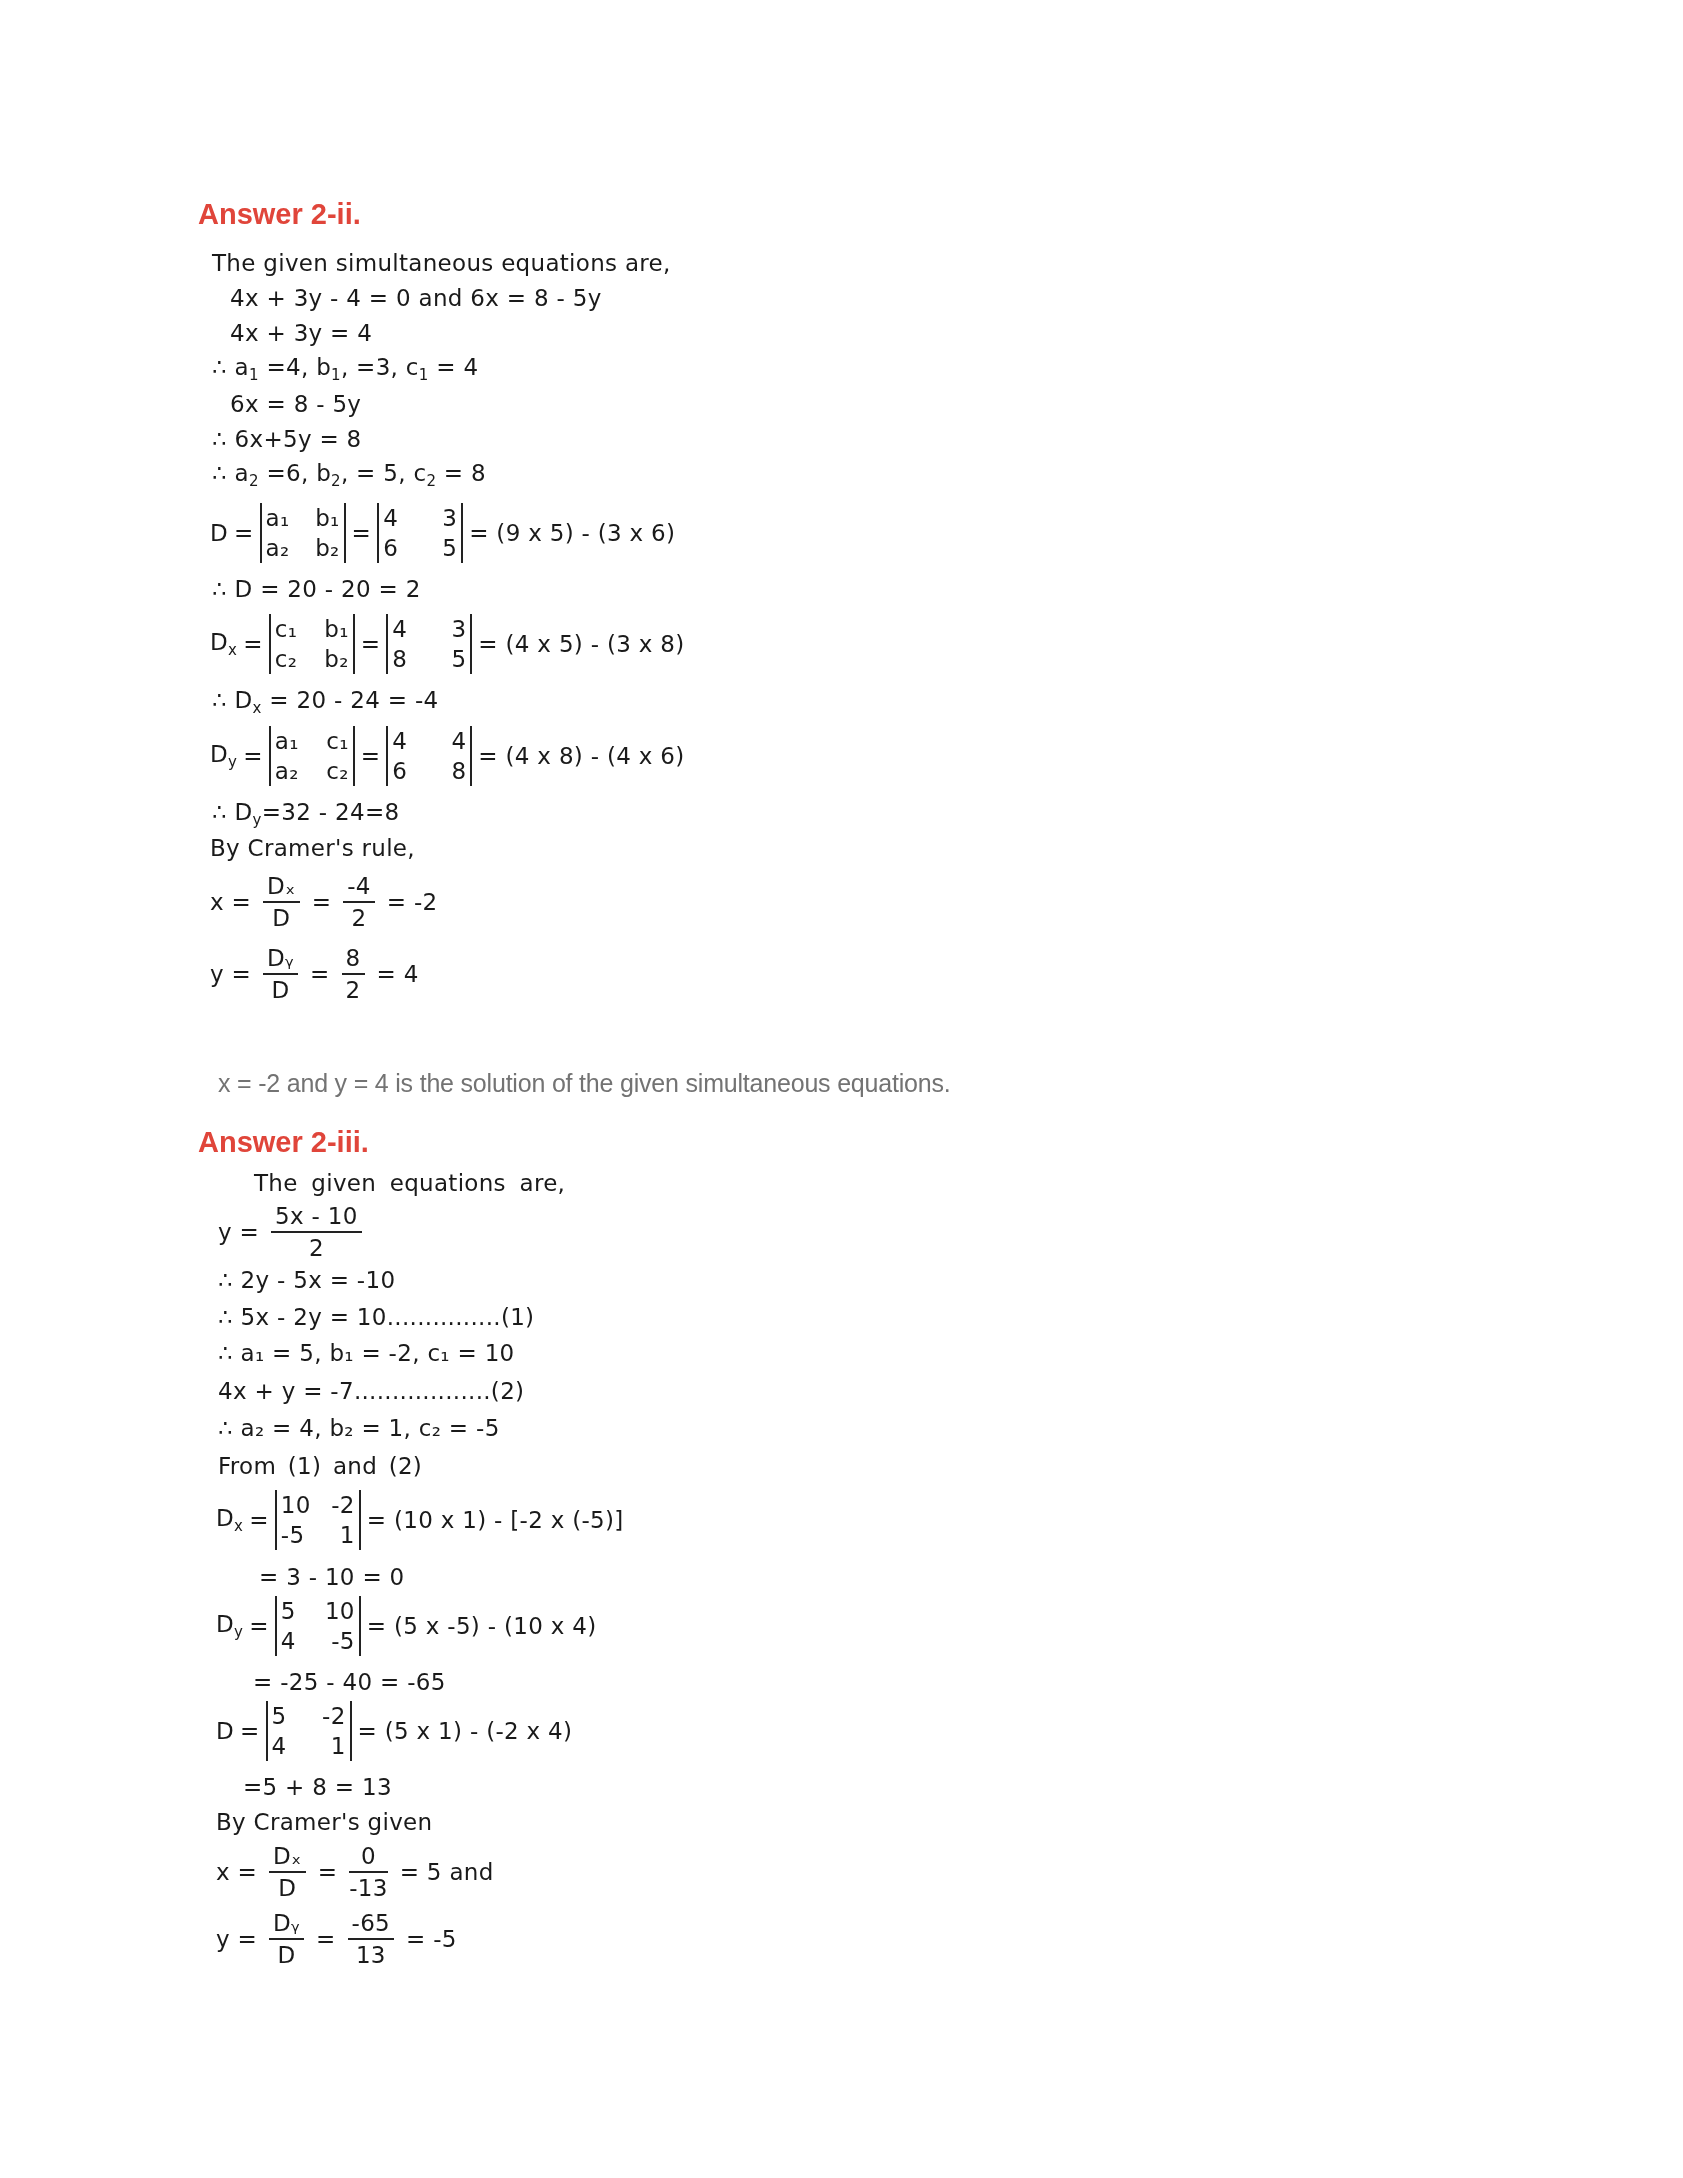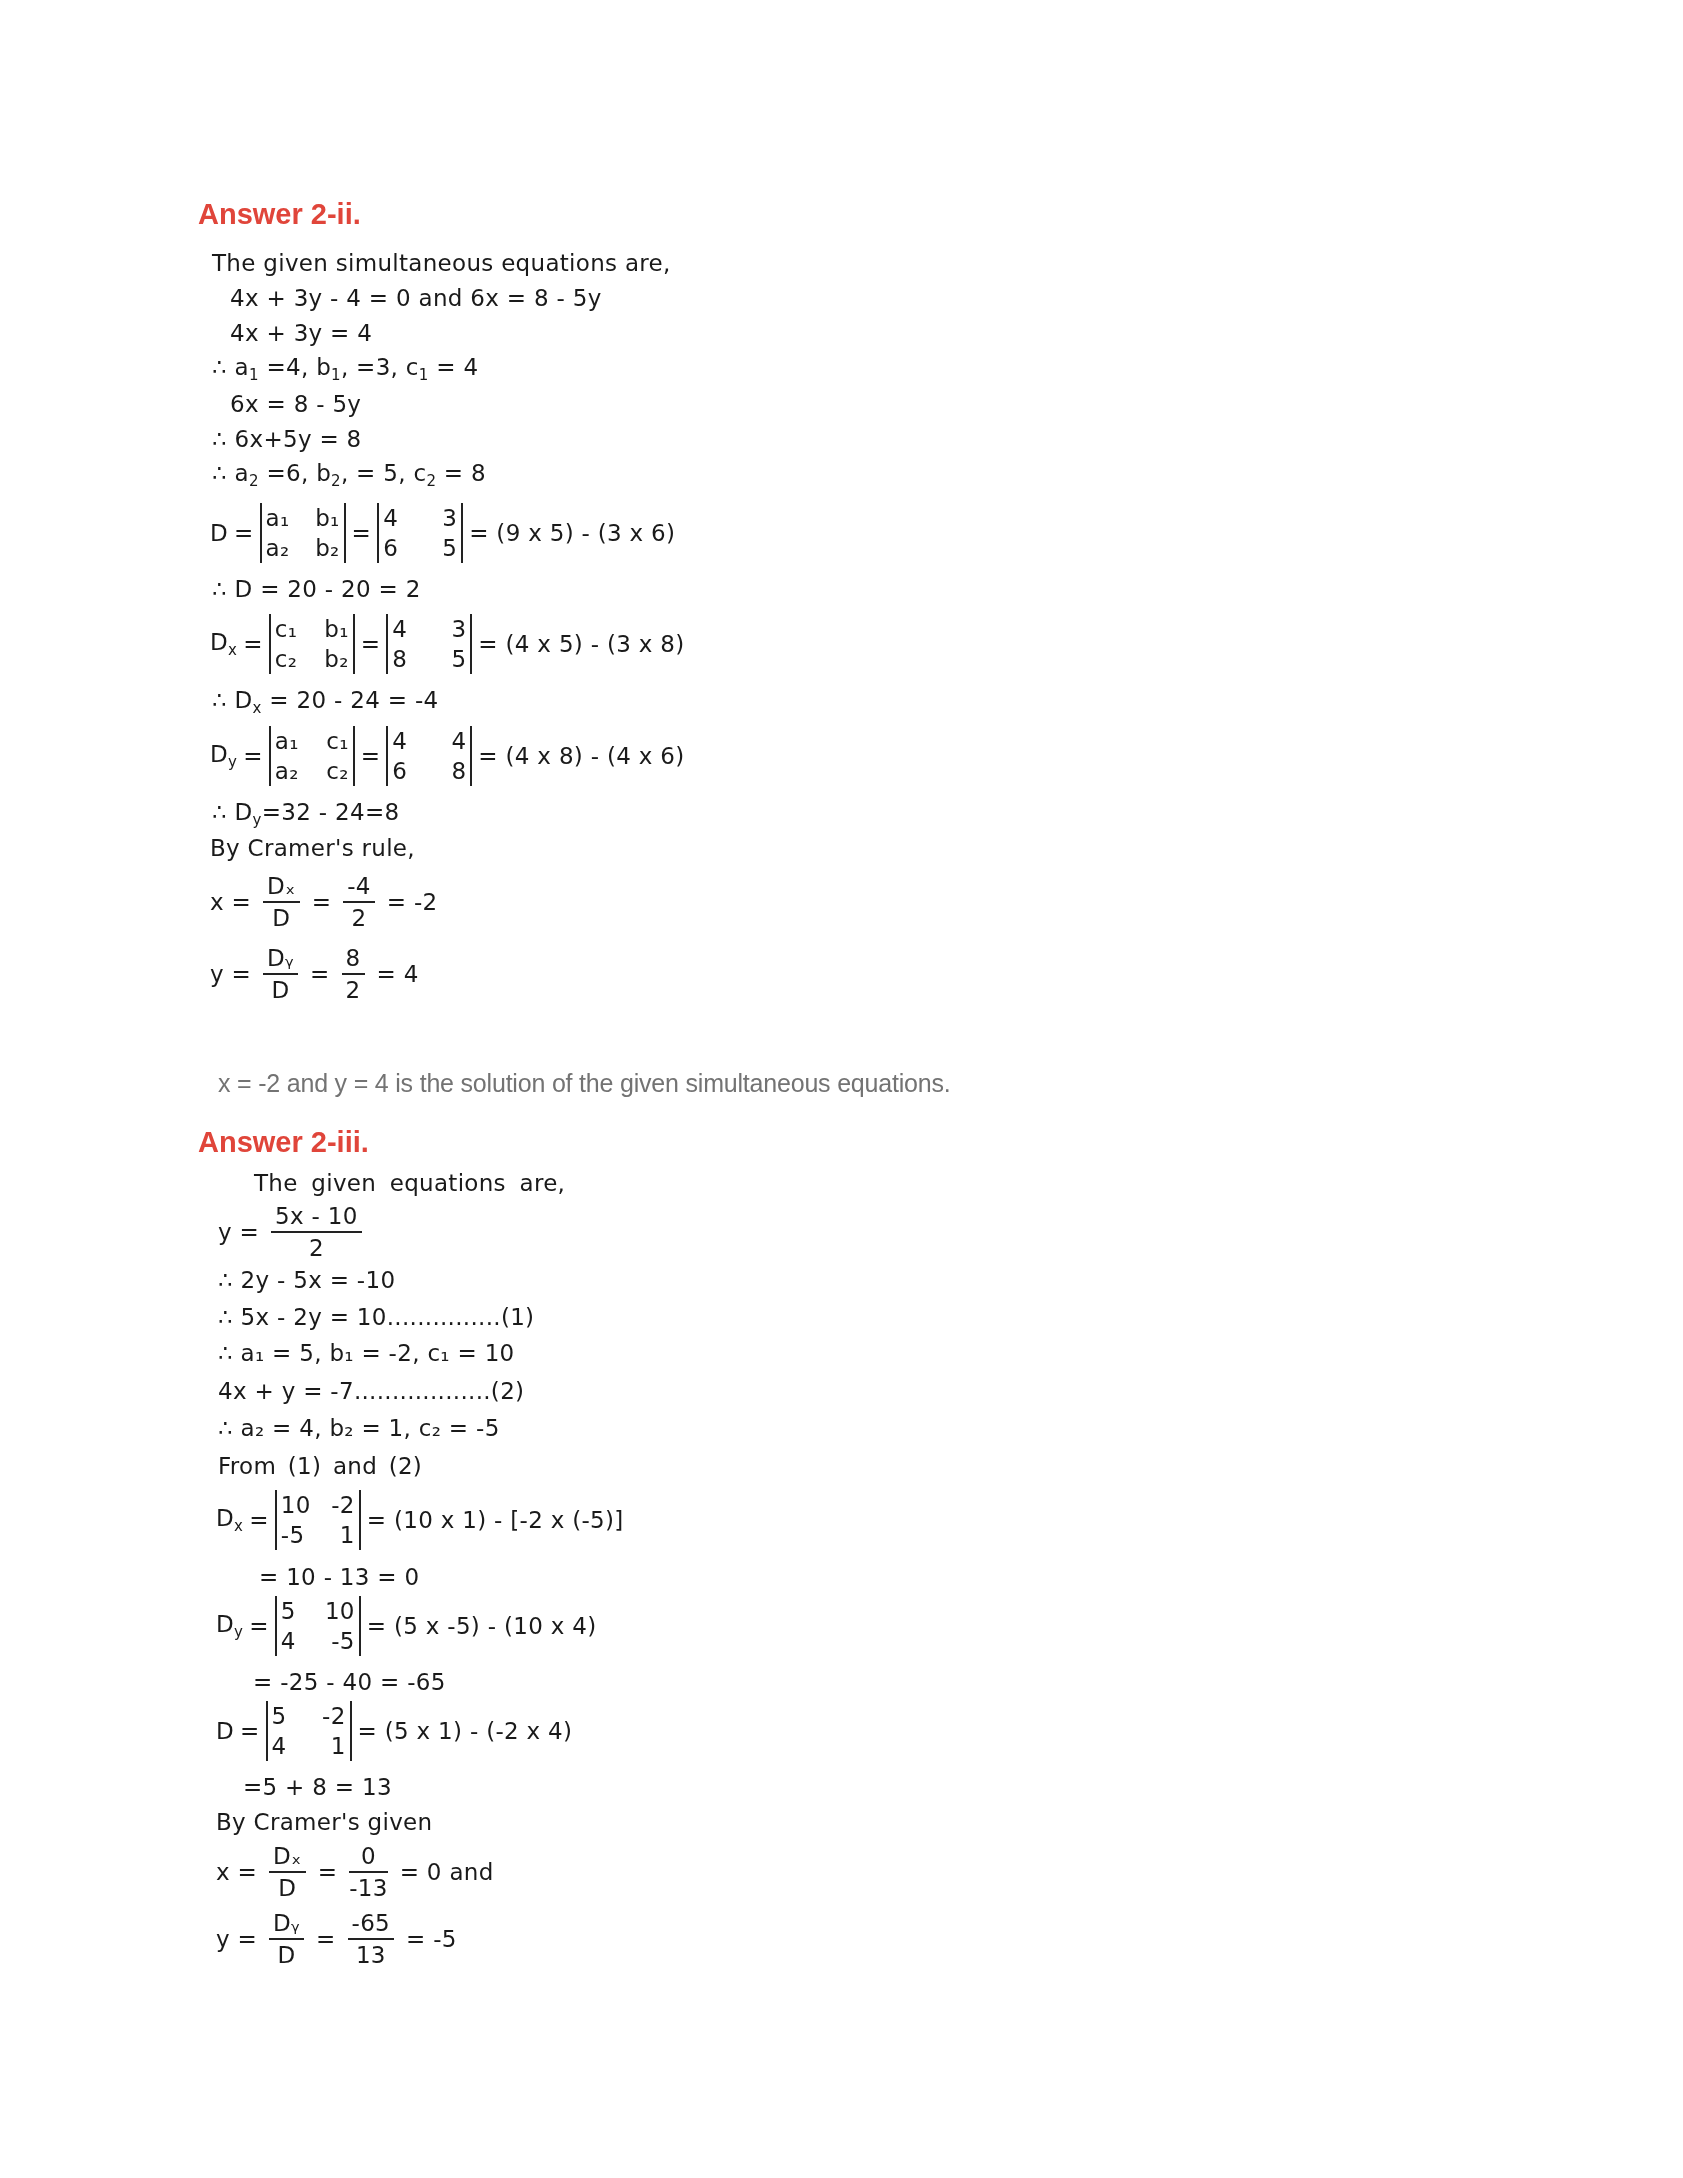--- a/index.html
+++ b/index.html
@@ -145,21 +145,21 @@
 
 <div class="abs t eqline" style="left:216px; top:1490px;">
   <span><span>D</span><sub>x</sub></span>
     <span>=</span>
   <span class="det">
     <span class="row"><span class="c">10</span><span class="c">-2</span></span>
     <span class="row"><span class="c">-5</span><span class="c">1</span></span>
   </span>
   <span>= (10 x 1) - [-2 x (-5)]</span>
 </div>
-<div class="abs t" style="left:259px; top:1564px;">= 10 - 13 = 0</div>
+<div class="abs t" style="left:259px; top:1564px;">= 3 - 10 = 0</div>
 
 <div class="abs t eqline" style="left:216px; top:1596px;">
   <span><span>D</span><sub>y</sub></span>
     <span>=</span>
   <span class="det">
     <span class="row"><span class="c">5</span><span class="c">10</span></span>
     <span class="row"><span class="c">4</span><span class="c">-5</span></span>
   </span>
   <span>= (5 x -5) - (10 x 4)</span>
 </div>
@@ -182,21 +182,21 @@
   <span>x =</span>
   <span class="frac">
       <span class="num">Dₓ</span>
       <span class="den">D</span>
     </span>
     <span>=</span>
   <span class="frac">
       <span class="num">0</span>
       <span class="den">-13</span>
     </span>
-  <span>= 0 and</span>
+  <span>= 5 and</span>
 </div>
 
 <div class="abs t eqline" style="left:216px; top:1908px;">
   <span>y =</span>
   <span class="frac">
       <span class="num">Dᵧ</span>
       <span class="den">D</span>
     </span>
     <span>=</span>
   <span class="frac">

